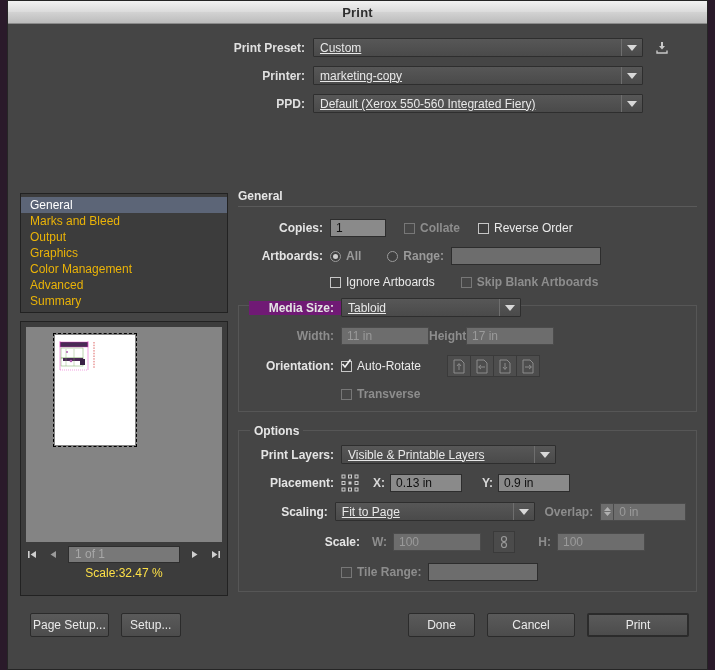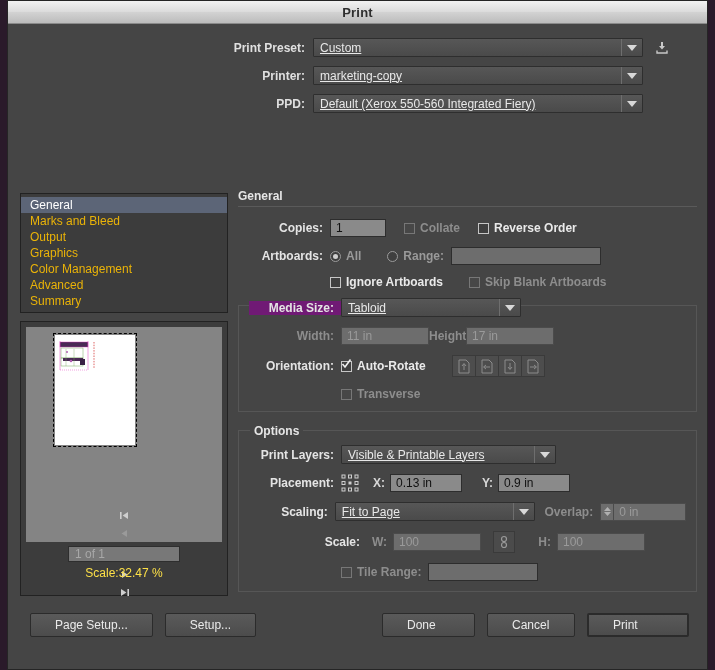--- a/index.html
+++ b/index.html
@@ -85,21 +85,21 @@
     position:absolute;left:29px;top:8px;width:80px;height:110px;
     background:#ffffff;
     outline:1px dashed #000;
     outline-offset:1px;
     box-sizing:border-box;
   }
   .art{position:absolute;left:3px;top:5px;width:52px;height:36px;}
 
   .pagenav{
     position:absolute;left:5px;right:5px;top:222px;height:20px;
-    display:flex;align-items:center;justify-content:center;gap:7px;flex-direction:column;
+    display:flex;align-items:center;justify-content:space-between;gap:7px;
   }
   .navbtn{width:13px;height:13px;display:flex;align-items:center;justify-content:center;cursor:pointer;}
   .pagefield{
     width:112px;height:17px;background:#787878;border:1px solid #2e2e2e;
     display:flex;align-items:center;padding-left:6px;color:#a8a8a8;font-size:12px;
     box-sizing:border-box;
   }
   .scalelabel{
     position:absolute;left:0;right:0;top:244px;text-align:center;font-size:12px;color:#fde047;
   }
@@ -120,21 +120,21 @@
   }
   .tfield.dis{background:#6d6d6d;color:#9a9a9a;border-color:#4b4b4b;}
   .tfield.empty{background:#6d6d6d;}
 
   .cbwrap{display:flex;align-items:center;cursor:default;}
   .cb{
     width:11px;height:11px;background:#3f3f3f;border:1px solid #c6c6c6;
     margin-right:5px;box-sizing:border-box;position:relative;flex:none;
   }
   .cb.dis{border-color:#777;background:#474747;}
-  .cbwrap .cbl{font-size:12px;color:#eaeaea;font-weight:700;}
+  .cbwrap .cbl{font-size:12px;color:#eaeaea;font-weight:400;}
   .cbwrap.dis .cbl{color:#8d8d8d;font-weight:600;}
 
   .rbwrap{display:flex;align-items:center;cursor:default;}
   .rb{
     width:11px;height:11px;border-radius:50%;background:#3f3f3f;border:1px solid #9b9b9b;
     margin-right:5px;box-sizing:border-box;position:relative;flex:none;
   }
   .rb.on:after{
     content:"";position:absolute;left:2px;top:2px;width:5px;height:5px;border-radius:50%;background:#cfcfcf;
   }
@@ -166,24 +166,24 @@
     box-sizing:border-box;flex:none;
   }
   .linkbtn{
     width:20px;height:20px;background:#4b4b4b;border:1px solid #3a3a3a;
     display:flex;align-items:center;justify-content:center;cursor:pointer;flex:none;
   }
 
   
   .footer{position:absolute;left:0;right:0;bottom:0;height:70px;}
   .btn{
-    height:24px;min-width:60px;padding:0 24px;
+    height:24px;min-width:60px;padding:0 2px;
     background:linear-gradient(to bottom,#5a5a5a,#4c4c4c);
     border:1px solid #2b2b2b;border-radius:2px;
-    display:flex;align-items:center;justify-content:flex-start;
+    display:flex;align-items:center;justify-content:center;
     font-size:12px;color:#eaeaea;cursor:pointer;box-sizing:border-box;
   }
   .btn.primary{border:2px solid #2b2b2b;}
   .footer .left{position:absolute;left:22px;top:14px;display:flex;gap:12px;}
   .footer .right{position:absolute;right:18px;top:14px;display:flex;gap:12px;}
 </style>
 </head>
 <body>
 
 <div class="dialog">
@@ -514,21 +514,21 @@
   <div class="footer">
     <div class="left">
       <div class="btn">
         <span>Page Setup...</span>
       </div>
       <div class="btn">
         <span>Setup...</span>
       </div>
     </div>
     <div class="right">
-      <div class="btn" style="width:93px">
+      <div class="btn" style="width:67px">
         <span>Done</span>
       </div>
       <div class="btn" style="width:88px">
         <span>Cancel</span>
       </div>
       <div class="btn primary" style="width:102px">
         <span>Print</span>
       </div>
     </div>
   </div>

